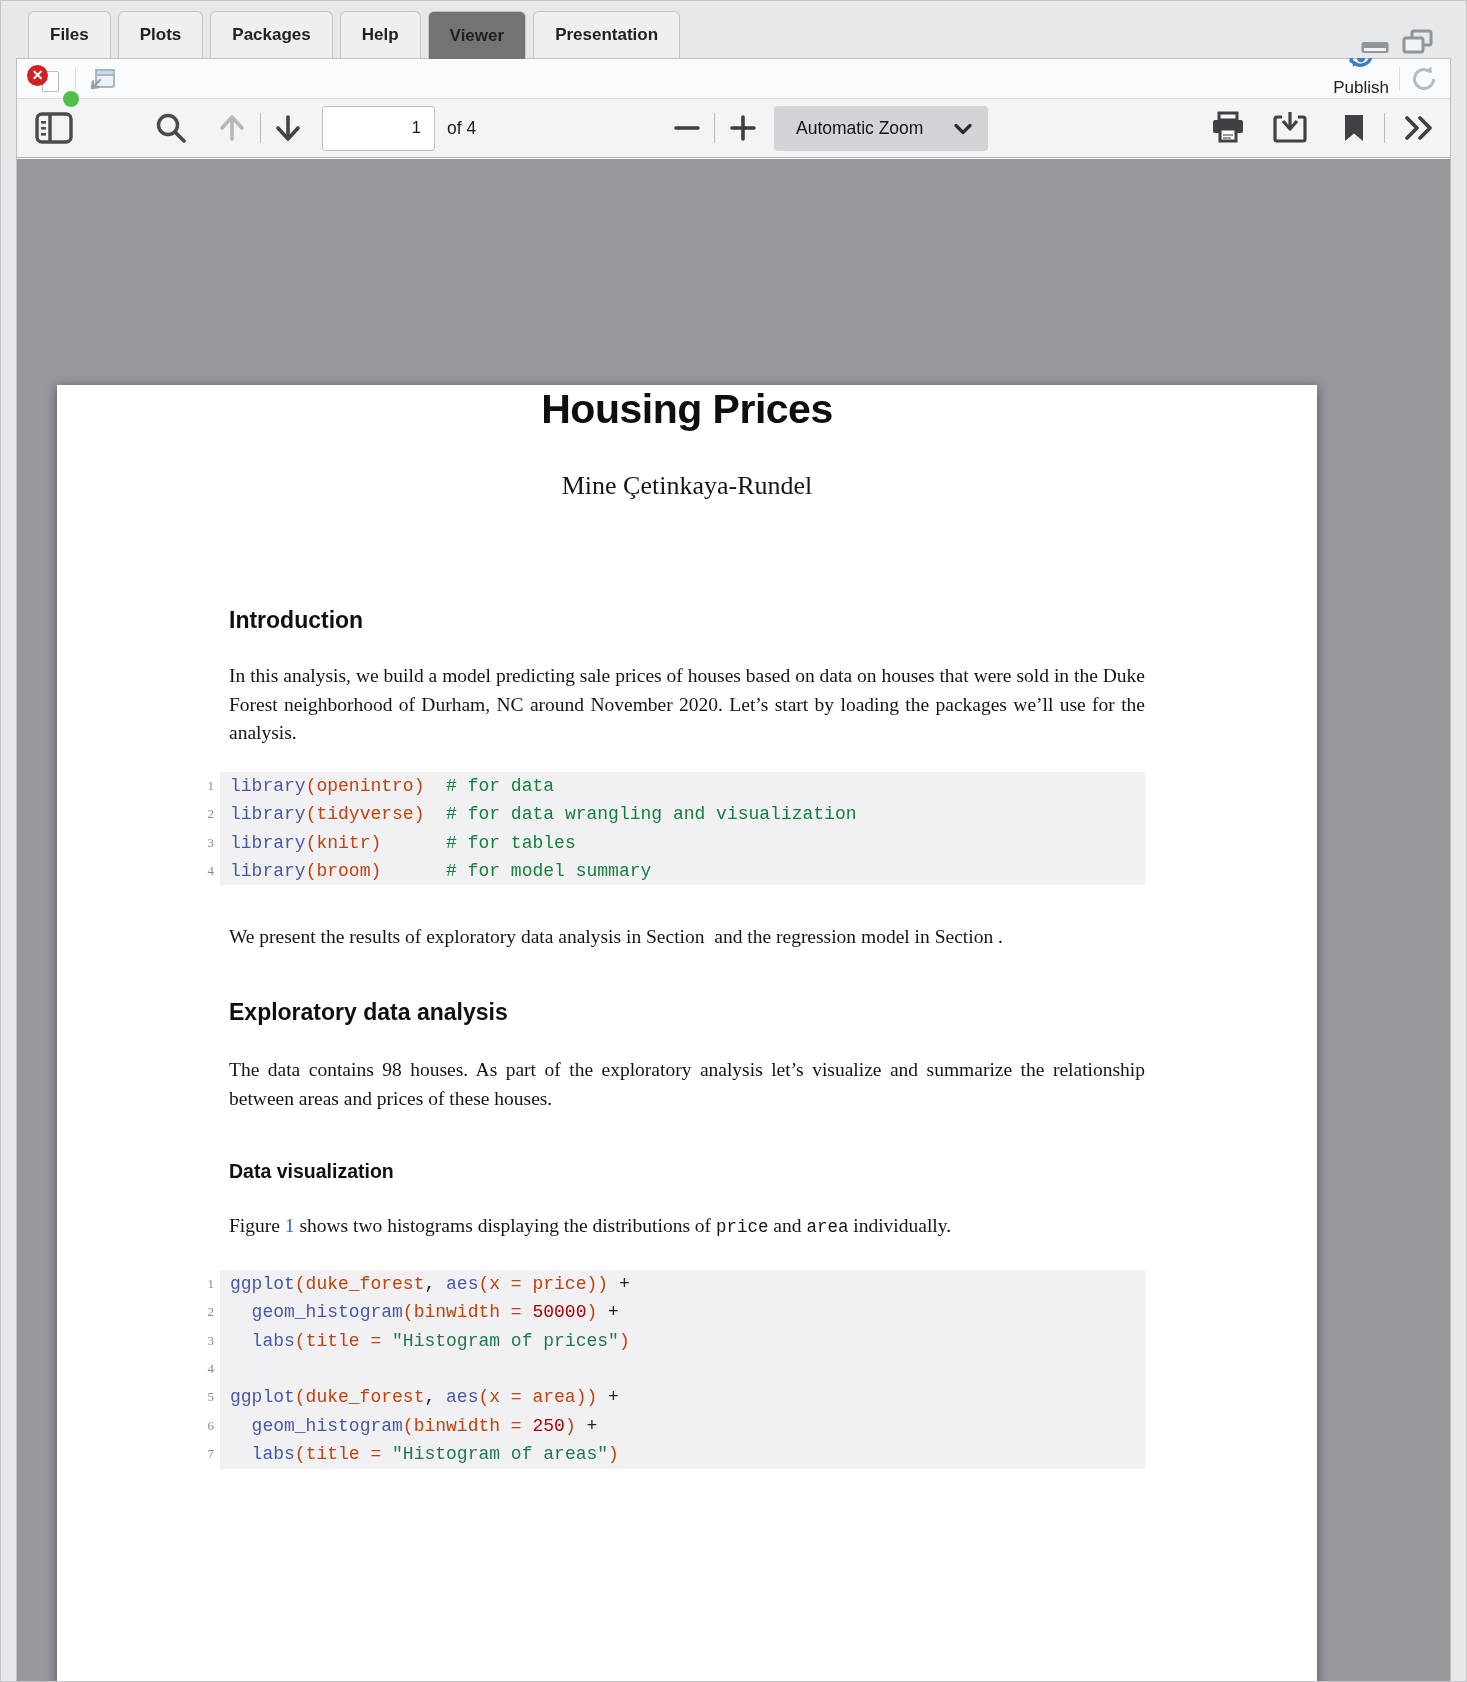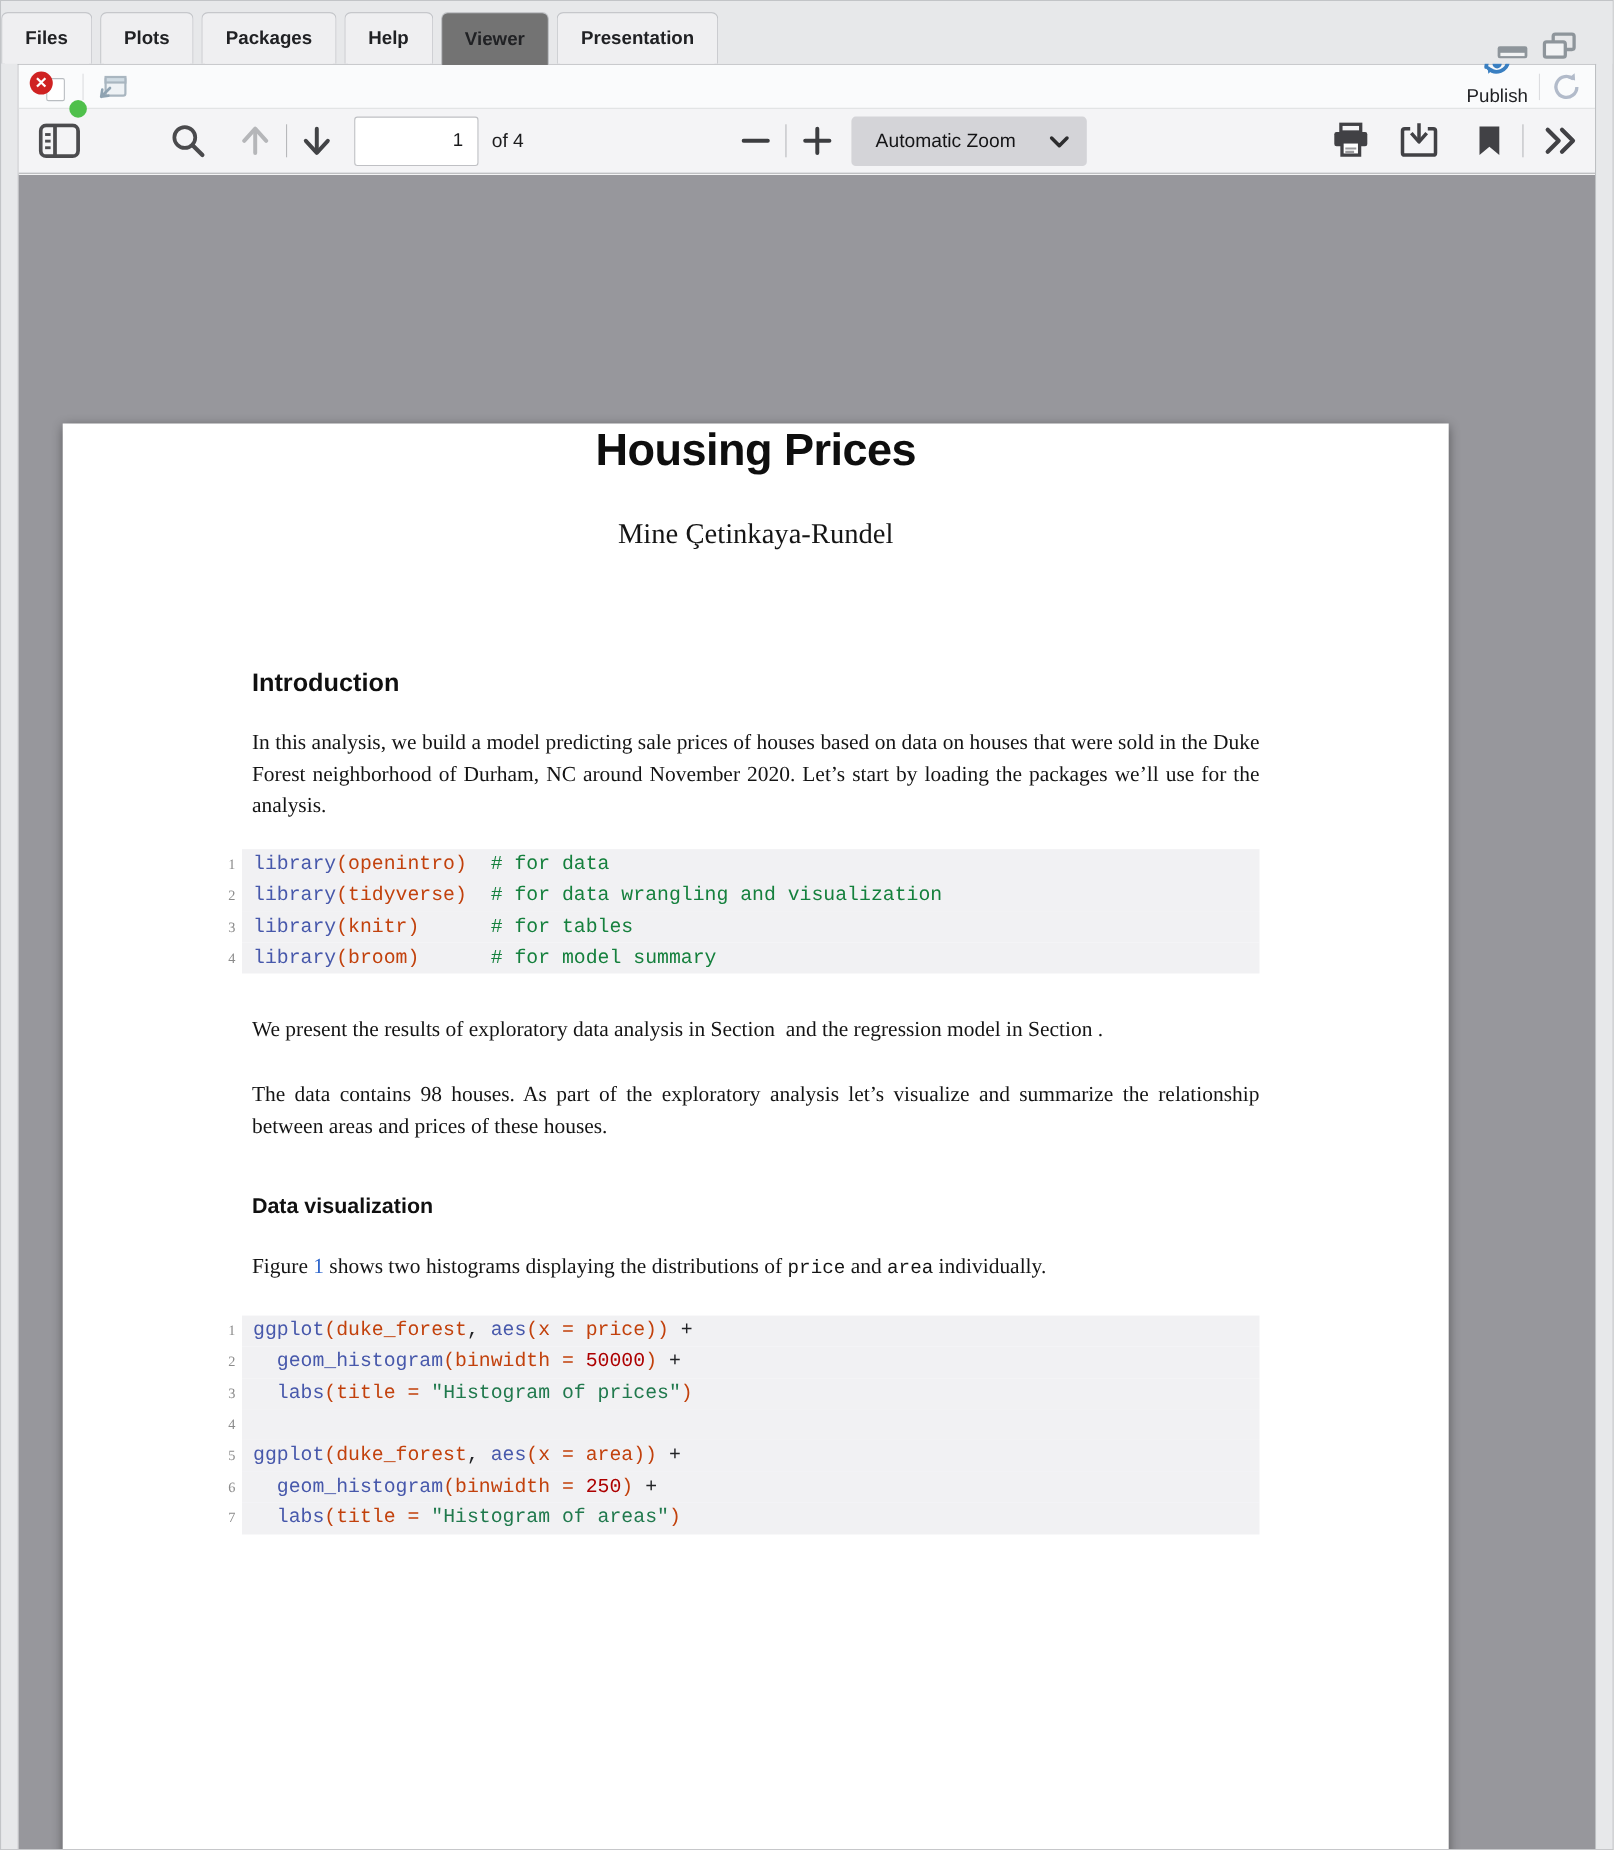--- a/index.html
+++ b/index.html
@@ -1,21 +1,21 @@
 <!DOCTYPE html>
 <html><head>
 <meta charset="utf-8">
 <style>
   * { margin:0; padding:0; box-sizing:border-box; }
   html,body { background:#d8d9db; }
   body { font-family:"Liberation Sans", sans-serif; }
   .pane { position:relative; width:1467px; height:1682px; background:#e7e8ea; overflow:hidden; border:1px solid #c2c4c7; }
 
   
-  .tabbar { position:absolute; top:0; left:0; right:0; height:57px; display:flex; align-items:flex-end; background:#e7e8ea; z-index:3; }
+  .tabbar { position:absolute; top:0; left:0; right:0; height:57px; display:flex; align-items:flex-end; padding-left:27px; background:#e7e8ea; z-index:3; }
   .tab { height:47px; display:flex; align-items:center; padding:0 21px; margin-right:7px;
          background:#efeff1; border:1px solid #c2c4c8; border-bottom:none; border-radius:6px 6px 0 0;
          font-size:17px; font-weight:700; color:#202124; cursor:default; }
   .tab.active { background:#737373; height:48px; margin-bottom:-1px; }
   .winbtns { position:absolute; right:33px; top:28px; display:flex; gap:12px; align-items:flex-end; }
 
   
   .inner { position:absolute; left:15px; right:15px; top:57px; bottom:0;
            background:#ffffff; border:1px solid #bdbfc2; border-bottom:none; }
 
@@ -285,20 +285,21 @@
               <span class="code-line"><span class="tk-fn">library</span><span class="tk-id">(knitr)</span><span class="tk-cm">      # for tables</span></span>
             </div>
             <div class="code-row">
               <span class="ln">4</span>
               <span class="code-line"><span class="tk-fn">library</span><span class="tk-id">(broom)</span><span class="tk-cm">      # for model summary</span></span>
             </div>
           </div>
 
         <p class="para present">We present the results of exploratory data analysis in Section&nbsp; and the regression model in Section&nbsp;.</p>
 
+        <div class="h1 eda">Exploratory data analysis</div>
         <p class="para eda-p">The data contains 98 houses. As part of the exploratory analysis let’s visualize and summarize the relationship between areas and prices of these houses.</p>
 
         <div class="h2 dv">Data visualization</div>
         <p class="para fig">
           <span>Figure </span><span class="link">1</span><span> shows two histograms displaying the distributions of </span><span class="inline-code">price</span><span> and </span><span class="inline-code">area</span><span> individually.</span>
         </p>
 
         <div class="code-block second">
             <div class="code-row">
               <span class="ln">1</span>

